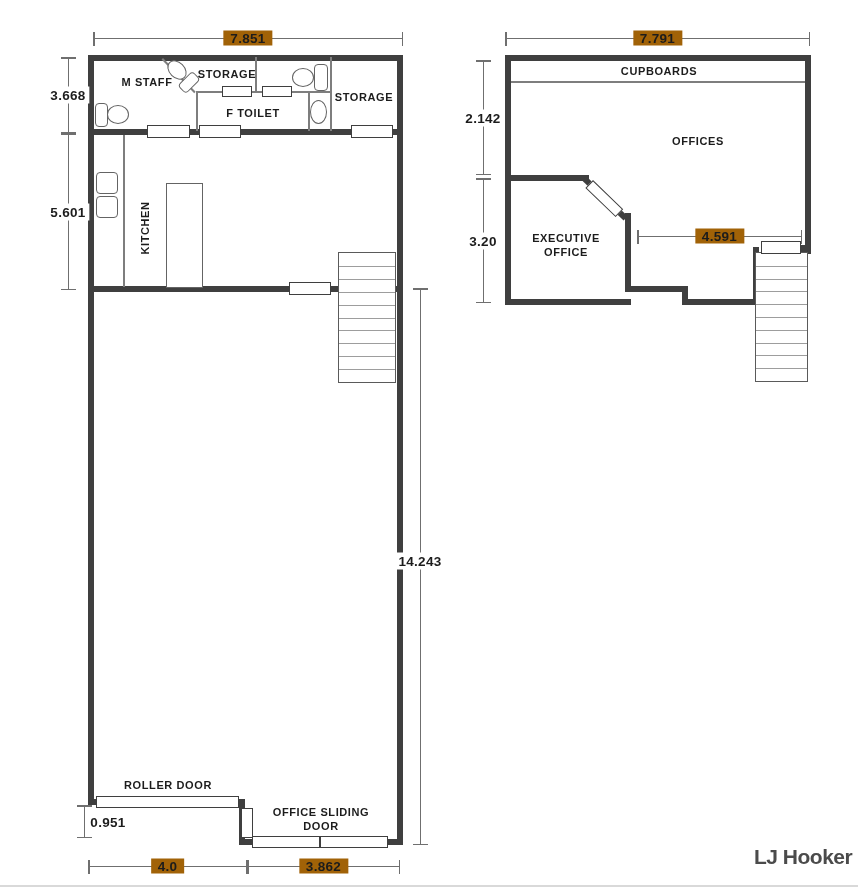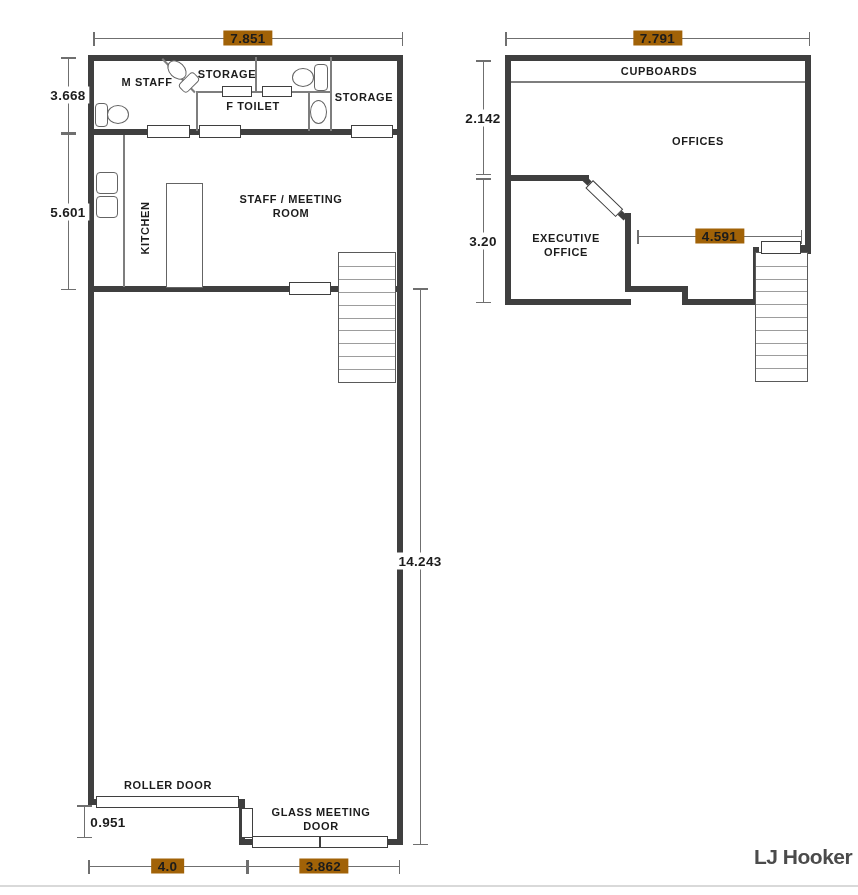--- a/index.html
+++ b/index.html
@@ -93,26 +93,25 @@
       <div class="tread" style="top: 40%;"></div>
       <div class="tread" style="top: 50%;"></div>
       <div class="tread" style="top: 60%;"></div>
       <div class="tread" style="top: 70%;"></div>
       <div class="tread" style="top: 80%;"></div>
       <div class="tread" style="top: 90%;"></div>
     </div>
 
   <div class="rlabel" style="left:147px;top:82px;width:54px;">M STAFF</div>
   <div class="rlabel" style="left:227px;top:74px;white-space:nowrap;">STORAGE</div>
-  <div class="rlabel" style="left:253px;top:106px;white-space:nowrap;text-align:center;">F TOILET</div>
+  <div class="rlabel" style="left:253px;top:113px;white-space:nowrap;text-align:center;">F TOILET</div>
   <div class="rlabel" style="left:364px;top:97px;white-space:nowrap;">STORAGE</div>
   <div class="rlabel rot" style="left:145px;top:228px;white-space:nowrap;">KITCHEN</div>
-  <div class="rlabel" style="left:291px;top:206px;width:132px;">STAFF / MEETING ROOM</div>
   <div class="rlabel" style="left:168px;top:785px;white-space:nowrap;">ROLLER DOOR</div>
-  <div class="rlabel" style="left:321px;top:819px;width:112px;">GLASS MEETING DOOR</div>
+  <div class="rlabel" style="left:321px;top:819px;width:112px;">OFFICE SLIDING DOOR</div>
 
   <div class="dim dim-h" style="left:93px;top:38px;width:310px;">
     <span class="cap cap-l"></span>
       <span class="cap cap-r"></span>
     <span class="dlabel">7.851</span>
   </div>
   <div class="dim dim-v" style="left:68px;top:57px;height:76px;">
     <span class="cap cap-t"></span>
       <span class="cap cap-b"></span>
     <span class="dlabel">3.668</span>

